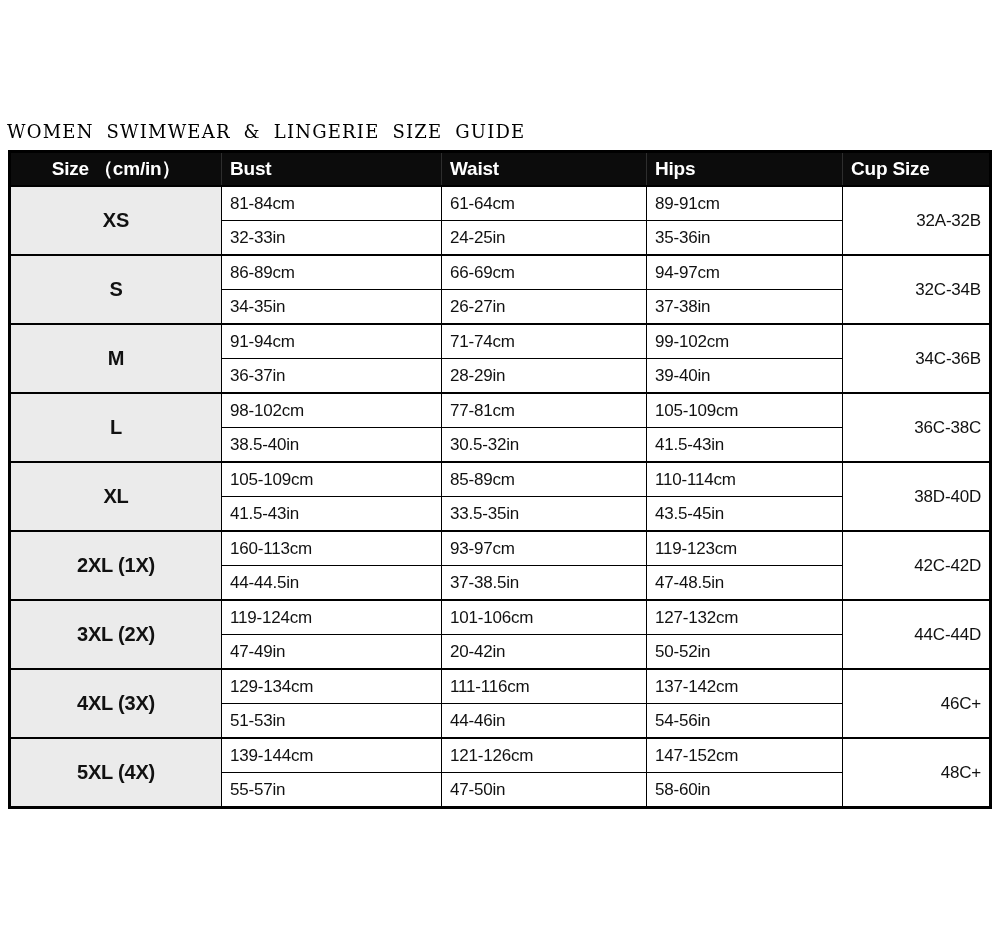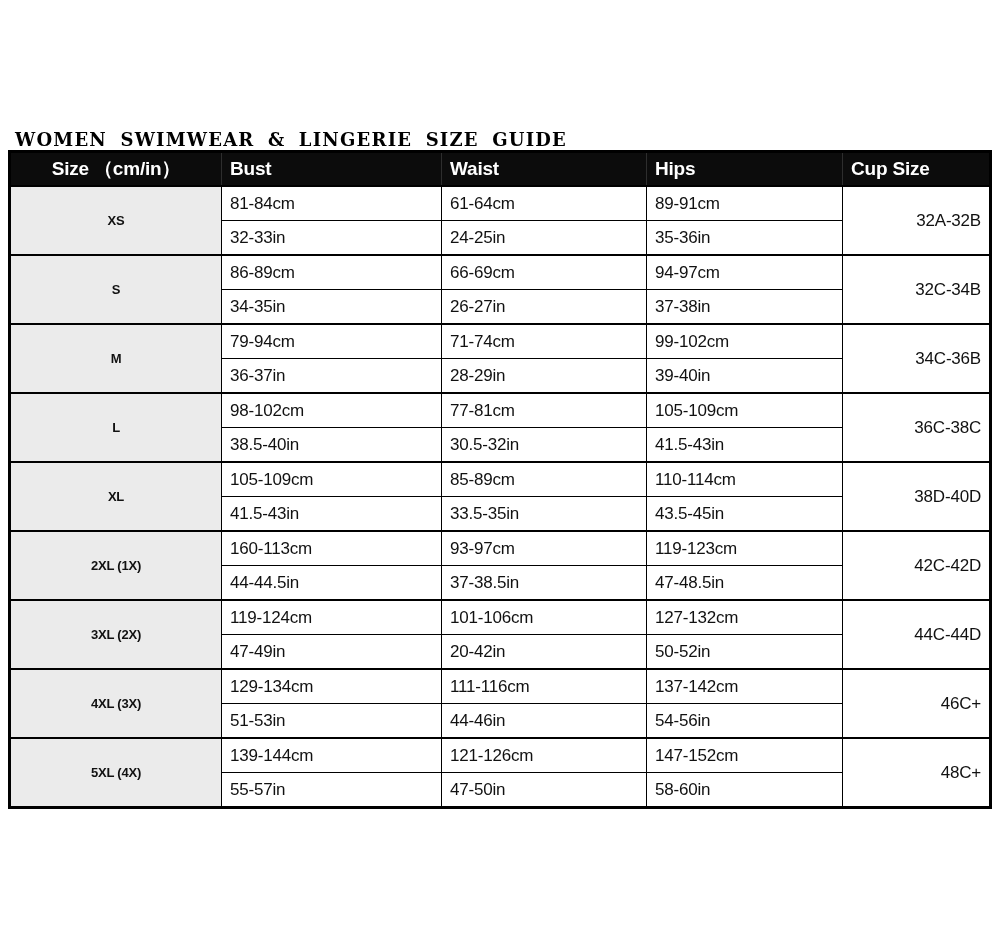--- a/index.html
+++ b/index.html
@@ -11,23 +11,23 @@
     position: relative;
     width: 997px;
     height: 947px;
     font-family: "Liberation Sans", sans-serif;
     color: #111111;
   }
   .page-title {
     position: absolute;
     left: 7px;
     top: 121px;
-    margin: 8px;
+    margin: 0;
     font-family: "DejaVu Serif", serif;
-    font-weight: bold;
+    font-weight: normal;
     font-size: 18px;
     letter-spacing: 1.2px;
     word-spacing: 6px;
     color: #000000;
     white-space: nowrap;
   }
   table.size-guide {
     position: absolute;
     left: 8px;
     top: 150px;
@@ -59,21 +59,21 @@
     height: 29px;
     letter-spacing: -0.2px;
     vertical-align: middle;
     white-space: nowrap;
     overflow: hidden;
   }
   td.size-cell {
     background: #ebebeb;
     text-align: center;
     font-weight: bold;
-    font-size: 13px;
+    font-size: 20px;
   }
   td.cup-cell {
     text-align: right;
     font-size: 17px;
   }
   tr.group-start td { border-top: 2px solid #000000; }
 </style>
 </head>
 <body>
 
@@ -116,21 +116,21 @@
         <td>94-97cm</td>
         <td class="cup-cell" rowspan="2">32C-34B</td>
       </tr>
       <tr>
         <td>34-35in</td>
         <td>26-27in</td>
         <td>37-38in</td>
       </tr>
       <tr class="group-start">
         <td class="size-cell" rowspan="2">M</td>
-        <td>79-94cm</td>
+        <td>91-94cm</td>
         <td>71-74cm</td>
         <td>99-102cm</td>
         <td class="cup-cell" rowspan="2">34C-36B</td>
       </tr>
       <tr>
         <td>36-37in</td>
         <td>28-29in</td>
         <td>39-40in</td>
       </tr>
       <tr class="group-start">

